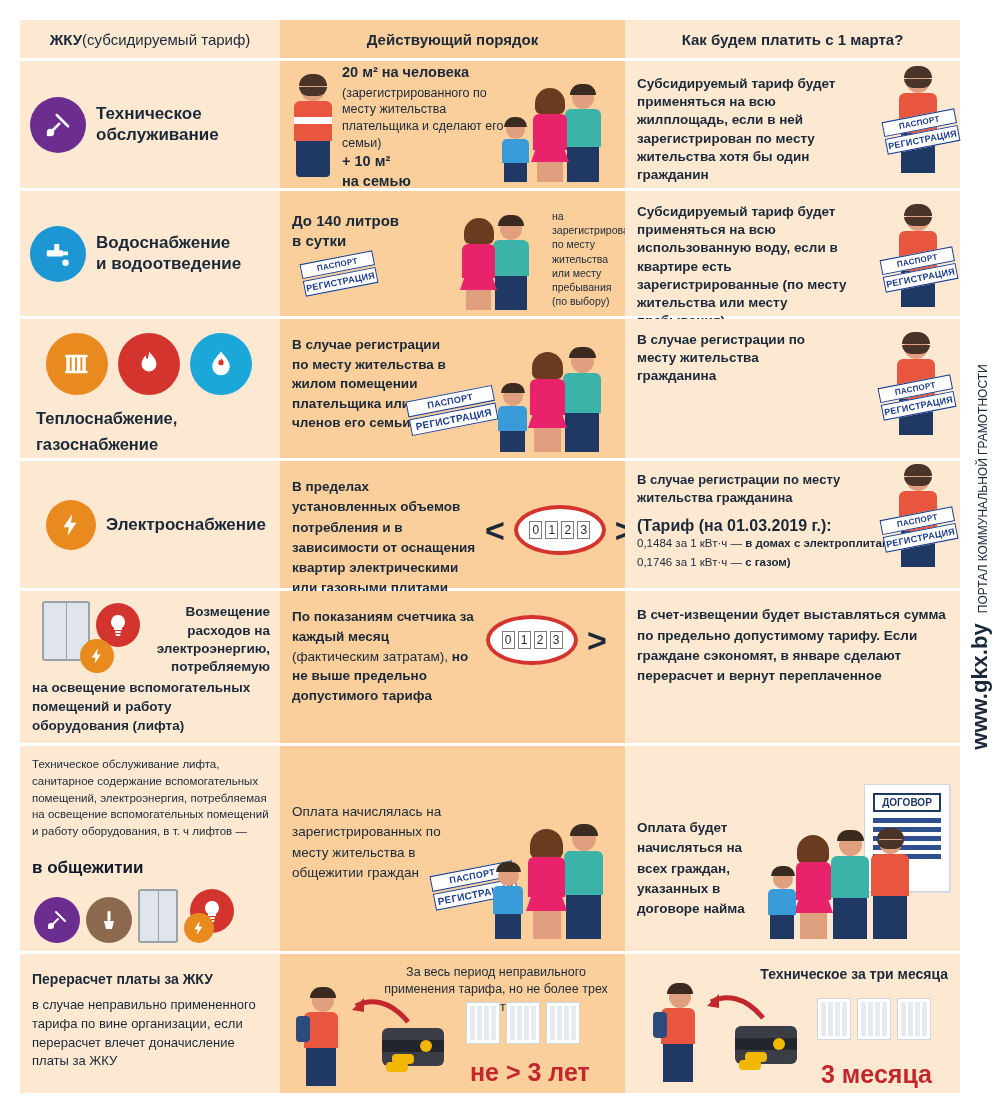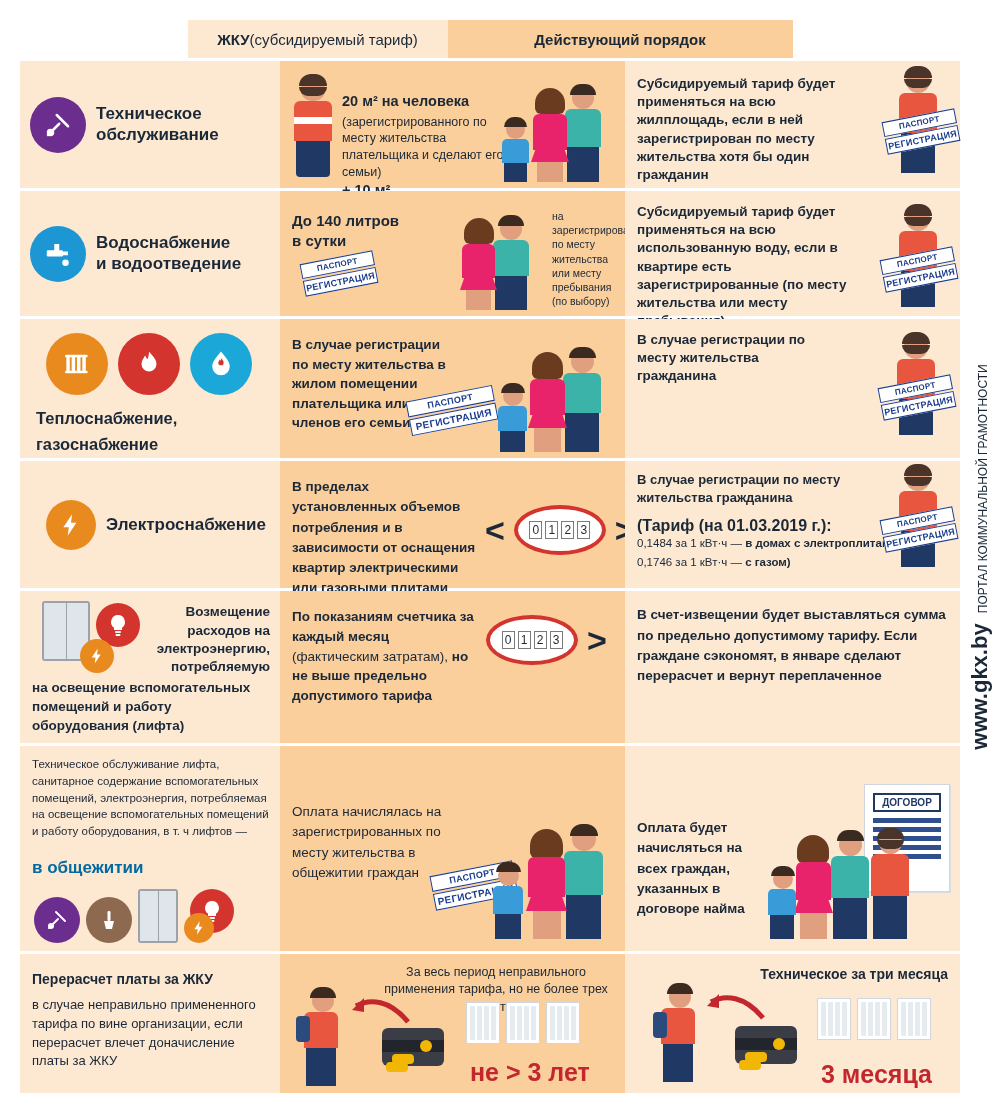--- a/index.html
+++ b/index.html
@@ -176,20 +176,21 @@
 <div class="page">
 
   <div class="table">
 
     <div class="hdr-row">
       <div class="hdr-cell hdr-c1">
         <span class="bold">ЖКУ</span>
           <span class="thin"> (субсидируемый тариф)</span>
       </div>
       <div class="hdr-cell hdr-c2">Действующий порядок</div>
+      <div class="hdr-cell hdr-c3">Как будем платить с 1 марта?</div>
     </div>
 
     <div class="row" style="height:130px">
       <div class="c1">
         <div class="cat">
           <div class="circ c-purple" style="width:56px;height:56px">
             <svg width="30" height="30" viewBox="0 0 24 24" fill="none" stroke="#ffffff" stroke-width="2" stroke-linecap="round">
               <path d="M4 20 L13 11"></path>
                 <path d="M11 4 L20 13"></path>
                 <circle cx="6" cy="18" r="2" fill="#ffffff"></circle>
@@ -201,21 +202,21 @@
       <div class="c2">
 
         <div style="position:absolute;left:10px;top:16px;width:46px;height:100px">
           <div style="position:absolute;left:11px;top:0;width:24px;height:24px;background:#e0a080;border-radius:50% 50% 45% 45%"></div>
           <div style="position:absolute;left:9px;top:-3px;width:28px;height:12px;background:#4a3328;border-radius:14px 14px 0 0"></div>
           <div style="position:absolute;left:9px;top:10px;width:28px;height:9px;background:#4a3328;border-radius:0 0 12px 12px"></div>
           <div style="position:absolute;left:4px;top:24px;width:38px;height:40px;background:#e8563f;border-radius:6px 6px 0 0"></div>
           <div style="position:absolute;left:4px;top:40px;width:38px;height:7px;background:#ffffff"></div>
           <div style="position:absolute;left:6px;top:64px;width:34px;height:36px;background:#1f3864;border-radius:0 0 4px 4px"></div>
         </div>
-        <div style="position:absolute;left:62px;top:31px;width:170px" class="txt-block">
+        <div style="position:absolute;left:62px;top:2px;width:170px" class="txt-block">
           <div class="b" style="font-size:14.5px">20 м² на человека</div>
           <div style="font-size:12.5px;margin-top:2px">(зарегистрированного по месту жительства плательщика и сделают его семьи)</div>
           <div class="b" style="font-size:14.5px;display:inline"> + 10 м²</div>
           <div class="b" style="font-size:14.5px">на семью</div>
         </div>
 
         <div style="position:absolute;right:6px;bottom:6px;width:120px;height:108px">
           <div style="position:absolute;left:62px;bottom:0;width:44px;height:95px">
             <div style="position:absolute;left:11px;top:0;width:22px;height:22px;background:#e0a080;border-radius:50%"></div>
             <div style="position:absolute;left:9px;top:-3px;width:26px;height:11px;background:#3b2a20;border-radius:13px 13px 0 0"></div>
@@ -476,21 +477,21 @@
         <div style="position:absolute;left:12px;top:14px;width:310px;font-size:13.5px;line-height:1.5">
           <span class="bold">В счет-извещении будет выставляться сумма по предельно допустимому тарифу.</span>
           <span class="bold"> Если граждане сэкономят, в январе сделают перерасчет и вернут переплаченное</span>
         </div>
       </div>
     </div>
 
     <div class="row" style="height:212px">
       <div class="c1">
         <div style="position:absolute;left:12px;top:10px;width:240px;font-size:11.5px;line-height:1.45">Техническое обслуживание лифта, санитарное содержание вспомогательных помещений, электроэнергия, потребляемая на освещение вспомогательных помещений и работу оборудования, в т. ч лифтов —</div>
-        <div style="position:absolute;left:12px;top:112px;font-size:17px;font-weight:bold;color:#0369a1">в общежитии</div>
+        <div style="position:absolute;left:12px;top:112px;font-size:17px;font-weight:bold;color:#0f172a">в общежитии</div>
         <div style="position:absolute;left:14px;bottom:8px;display:flex;align-items:flex-end;gap:6px">
           <div class="circ c-purple" style="width:46px;height:46px">
             <svg width="24" height="24" viewBox="0 0 24 24" fill="none" stroke="#ffffff" stroke-width="2" stroke-linecap="round">
               <path d="M4 20 L13 11"></path>
                 <path d="M11 4 L20 13"></path>
                 <circle cx="6" cy="18" r="2" fill="#ffffff"></circle>
             </svg>
           </div>
           <div class="circ c-brown" style="width:46px;height:46px">
             <svg width="24" height="24" viewBox="0 0 24 24" fill="#ffffff">

